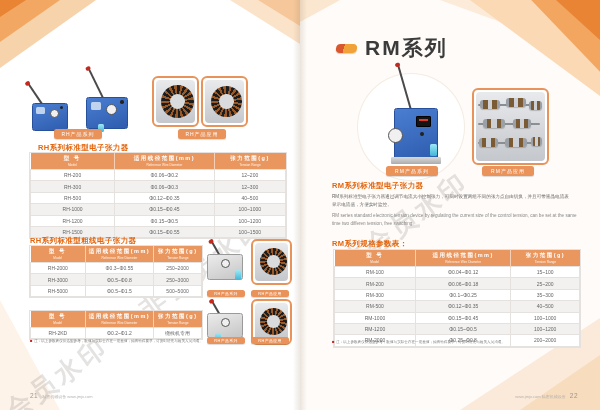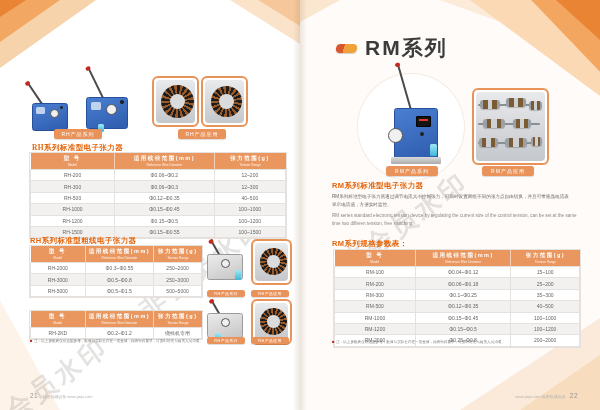--- a/index.html
+++ b/index.html
@@ -145,21 +145,21 @@
   </div>
   <div class="pframe" style="left:201px;top:76px;width:47px;height:51px;">
     <div class="ph">
       <div class="coil" style="left:6px;top:6px;width:31px;height:31px;"></div>
     </div>
   </div>
 
   <div class="pill lg" style="left:54px;top:129px;width:48px;">RH产品系列</div>
   <div class="pill lg" style="left:178px;top:129px;width:48px;">RH产品应用</div>
 
-  <div class="sec-heading" style="left:32px;top:143px;font-family:Liberation Serif, serif;">RH系列标准型电子张力器</div>
+  <div class="sec-heading" style="left:38px;top:143px;">RH系列标准型电子张力器</div>
   <table class="spec-table" style="left:30px;top:153px;width:256px;">
     <colgroup>
         <col style="width:33%">
         <col style="width:39%">
         <col style="width:28%">
       </colgroup>
     <thead>
       <tr>
         <th>
             <div class="zh">型  号</div>

